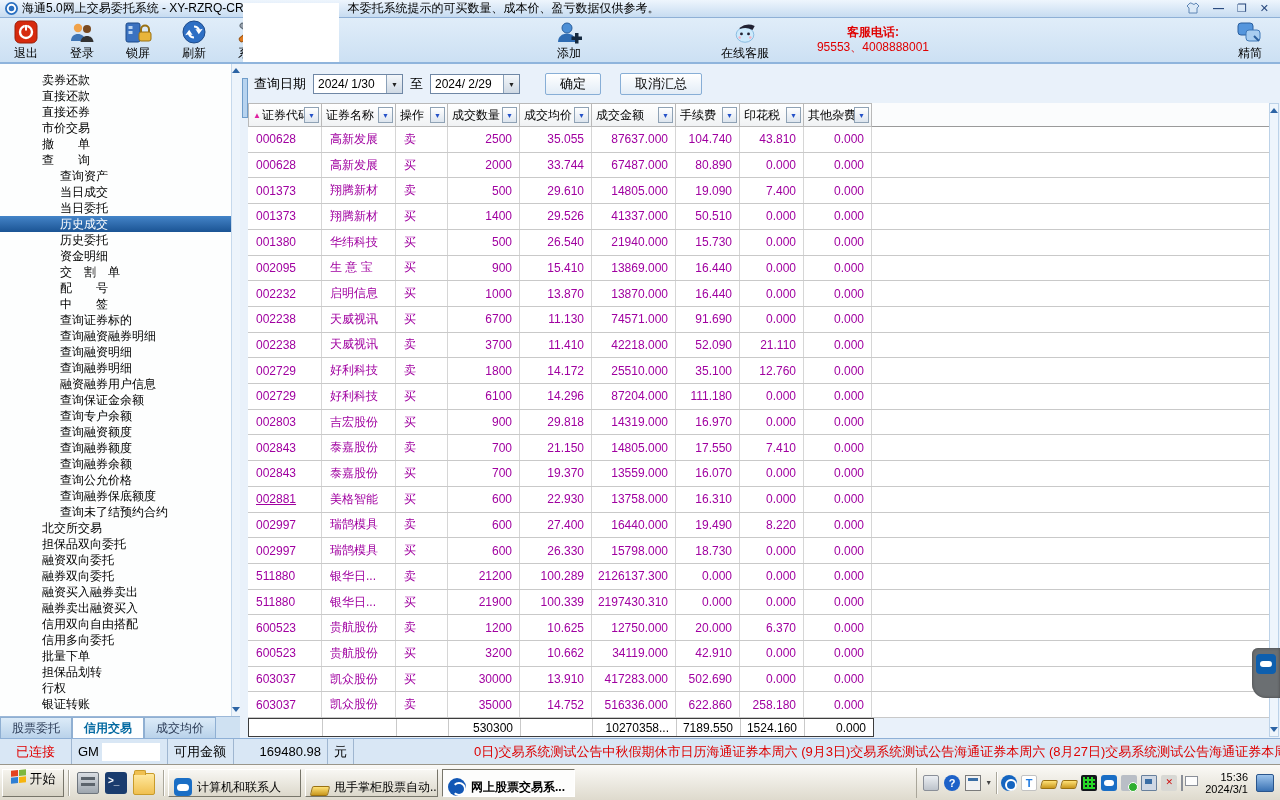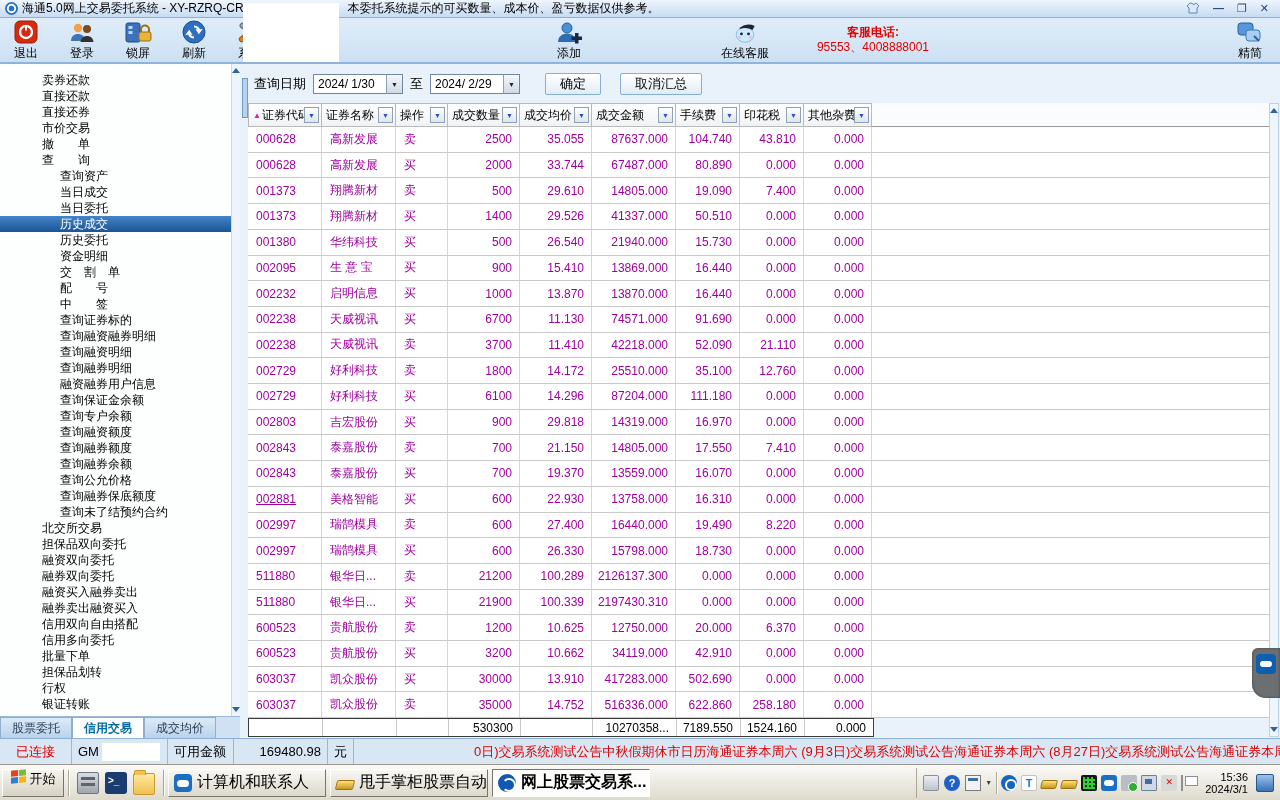--- a/index.html
+++ b/index.html
@@ -87,21 +87,21 @@
   .seg.avail-v{width:94px;justify-content:flex-end}
   .seg.avail-u{width:26px}
   .seg.ticker{flex:1;overflow:hidden;border-right:none;color:#dd0000;white-space:nowrap;padding-left:120px}
 
   
   #taskbar{left:0;top:764px;width:1280px;height:36px;background:linear-gradient(#fbfaf7,#dedacd);border-top:1px solid #9a968a;display:flex;align-items:center;padding:0 2px;gap:4px}
   #startbtn{width:62px;height:28px;background:linear-gradient(#f6f4ee,#d6d2c4);border:1px solid;border-color:#fff #77756a #77756a #fff;display:flex;align-items:flex-start;justify-content:center;gap:4px;font-size:13px}
   .vline{width:1px;height:26px;background:#a9a69a;box-shadow:1px 0 0 #fff}
   #quick{display:flex;align-items:center;gap:6px;padding:0 4px}
   .qlico{width:22px;height:22px;display:block}
-  .taskbtn{width:158px;height:28px;background:linear-gradient(#f8f7f3,#dcd8cb);border:1px solid;border-color:#fff #77756a #77756a #fff;display:flex;align-items:center;gap:5px;padding:0 5px;font-size:16px;white-space:nowrap;overflow:hidden}
+  .taskbtn{width:133px;height:28px;background:linear-gradient(#f8f7f3,#dcd8cb);border:1px solid;border-color:#fff #77756a #77756a #fff;display:flex;align-items:flex-end;gap:5px;padding:0 5px;font-size:12px;white-space:nowrap;overflow:hidden}
   .taskbtn.active{background:#fdfdfc;border-color:#77756a #fff #fff #77756a;font-weight:bold}
   #tray{margin-left:auto;height:30px;display:flex;align-items:center;gap:4px;border-left:1px solid #a9a69a;padding:0 4px 0 6px}
   .tico{width:16px;height:16px;display:inline-block;position:relative;flex:none}
   #clock{font-size:11px;line-height:12px;text-align:right;padding:0 4px}
   #showdesk{width:18px;height:18px;background:linear-gradient(#9cc3ec,#3a72b4);border:1px solid #2a558c;border-radius:2px}
 
   
   .tico-keyboard{background:linear-gradient(#eceff3,#bdc3cb);border:1px solid #8a8f98;border-radius:2px}
   .tico-help{background:#1e62c8;border-radius:50%}
   .tico-help::after{content:"?";color:#fff;position:absolute;left:0;top:0;width:100%;text-align:center;font-size:11px;line-height:16px;font-weight:bold}

